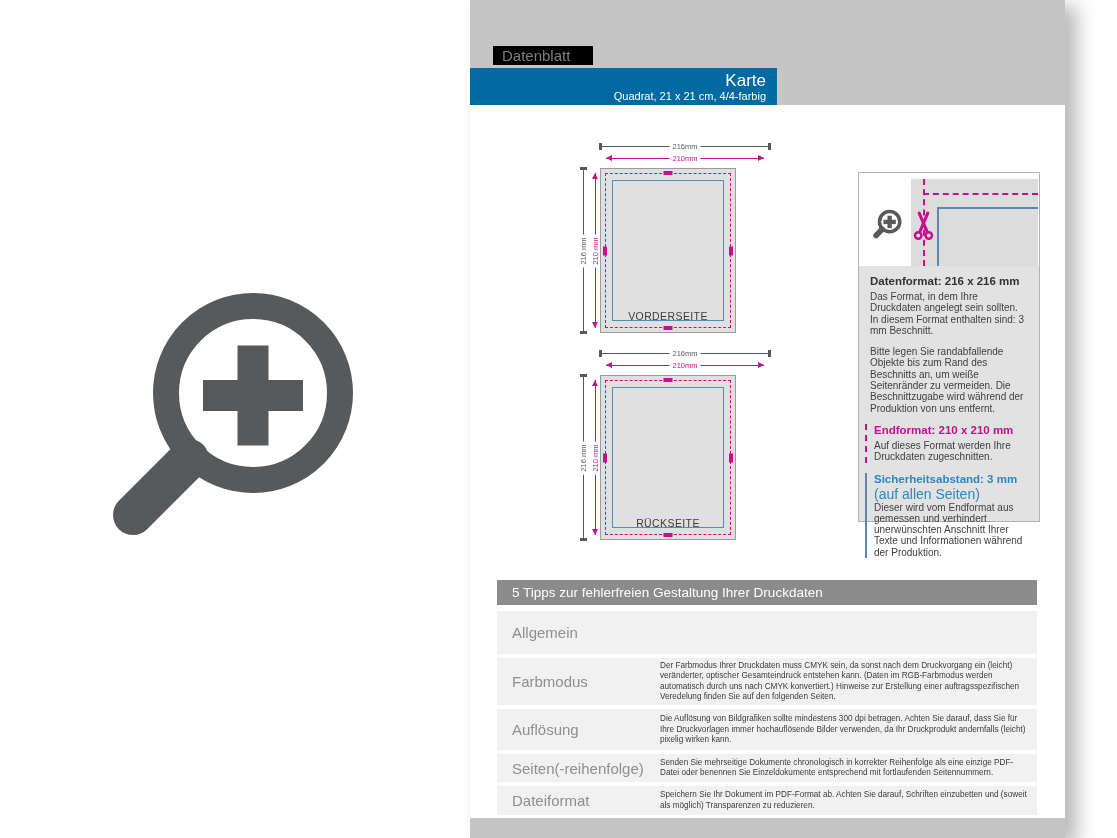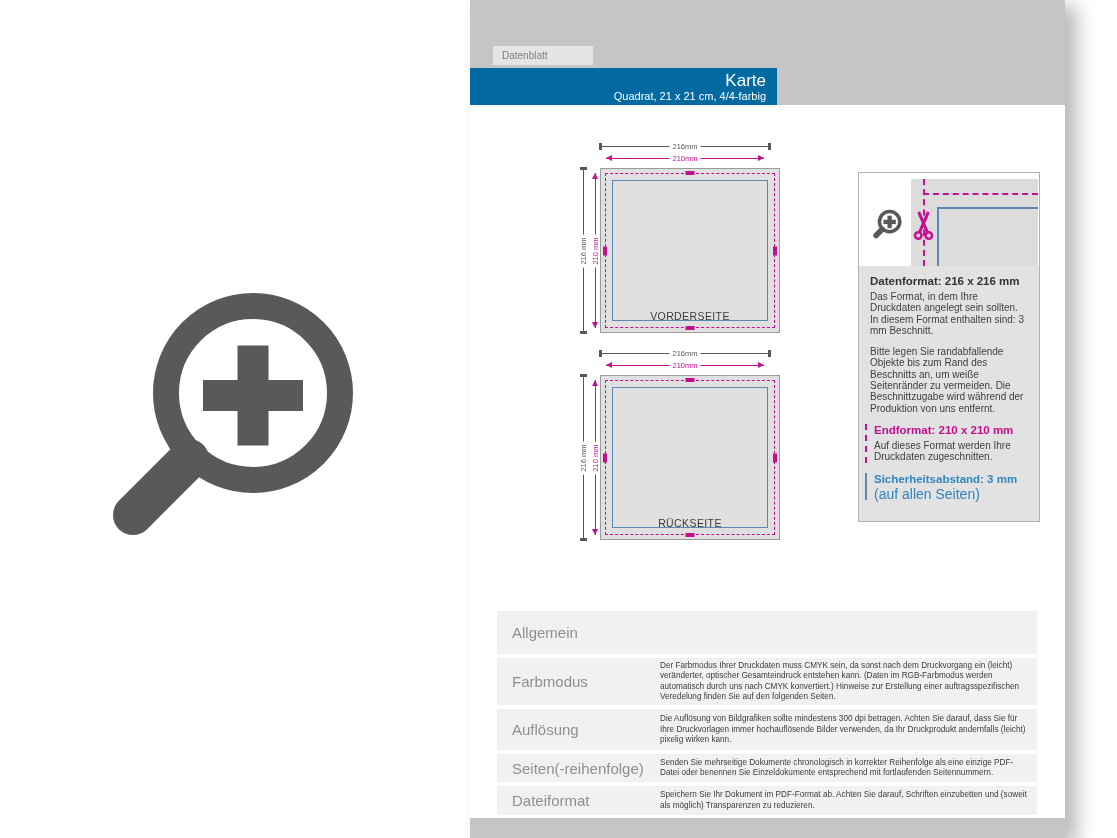--- a/index.html
+++ b/index.html
@@ -9,32 +9,32 @@
 
   
   .big-zoom { position:absolute; left:103px; top:285px; width:255px; height:265px; cursor:pointer; }
 
   
   .page { position:absolute; left:470px; top:0; width:595px; height:838px; background:#fff;
           box-shadow:12px 6px 18px rgba(0,0,0,0.28); }
   .band-top    { position:absolute; left:0; top:0;    width:100%; height:105px; background:#c5c5c6; }
   .band-bottom { position:absolute; left:0; top:818px; width:100%; height:20px;  background:#c5c5c6; }
 
-  .tab-datenblatt { position:absolute; left:23px; top:46px; width:100px; height:19px; background:#e5e5e5;
-                    color:#7e7e7e; font-size:10px; line-height:19px; padding-left:9px; }
+  .tab-datenblatt { position:absolute; left:23px; top:46px; width:100px; height:19px; background:#000000;
+                    color:#7e7e7e; font-size:15px; line-height:19px; padding-left:9px; }
   .karte-bar { position:absolute; left:0; top:68px; width:307px; height:37px; background:#0369a1;
                color:#fff; text-align:right; padding:3px 11px 0 0; }
   .karte-title { font-size:17px; line-height:19px; }
   .karte-sub   { font-size:11px; line-height:13px; }
 
   
   .diag { position:absolute; left:108px; width:195px; height:200px; }
   .diag.front { top:140px; } .diag.back { top:347px; }
 
-  .card-square { position:absolute; left:22px; top:28px; width:180px; height:165px;
+  .card-square { position:absolute; left:22px; top:28px; width:136px; height:165px;
                  background:#e0e0e1; border:1px solid #9b9b9b; }
   .trim { position:absolute; left:4px; top:4px; right:4px; bottom:4px; border:1px dashed #c4108e; }
   .safe { position:absolute; left:11px; top:11px; right:11px; bottom:11px; border:1px solid #5b89b4; }
   .side-label { position:absolute; left:0; right:0; bottom:10px; text-align:center;
                 font-size:10.5px; letter-spacing:0.4px; color:#3b3b3b; }
   .tick { position:absolute; background:#c4108e; }
   .tick-t { left:50%; top:2px;    width:9px; height:4px; transform:translateX(-50%); }
   .tick-b { left:50%; bottom:2px; width:9px; height:4px; transform:translateX(-50%); }
   .tick-l { top:50%; left:2px;  width:4px; height:9px; transform:translateY(-50%); }
   .tick-r { top:50%; right:2px; width:4px; height:9px; transform:translateY(-50%); }
@@ -214,24 +214,26 @@
         <h4>Datenformat: 216 x 216 mm</h4>
         <p>Das Format, in dem Ihre Druckdaten angelegt sein sollten. In diesem Format enthalten sind: 3 mm Beschnitt.</p>
         <p>Bitte legen Sie randabfallende Objekte bis zum Rand des Beschnitts an, um weiße Seitenränder zu vermeiden. Die Beschnittzugabe wird während der Produktion von uns entfernt.</p>
         <div class="blk-end">
           <h4 class="h-mag">Endformat: 210 x 210 mm</h4>
           <p>Auf dieses Format werden Ihre Druckdaten zugeschnitten.</p>
         </div>
         <div class="blk-safe">
           <h4 class="h-blue">Sicherheitsabstand: 3 mm</h4>
           <div class="sub-blue">(auf allen Seiten)</div>
+          <p>Dieser wird vom Endformat aus gemessen und verhindert unerwünschten Anschnitt Ihrer Texte und Informationen während der Produktion.</p>
         </div>
       </div>
     </div>
 
+    <div class="tips-header">5 Tipps zur fehlerfreien Gestaltung Ihrer Druckdaten</div>
     <div class="tips-rows">
       <div class="tip-row" style="min-height:43px;">
         <div class="tip-label">Allgemein</div>
       </div>
       <div class="tip-row" style="min-height:46px;">
         <div class="tip-label">Farbmodus</div>
         <div class="tip-text">Der Farbmodus Ihrer Druckdaten muss CMYK sein, da sonst nach dem Druckvorgang ein (leicht) veränderter, optischer Gesamteindruck entstehen kann. (Daten im RGB-Farbmodus werden automatisch durch uns nach CMYK konvertiert.) Hinweise zur Erstellung einer auftragsspezifischen Veredelung finden Sie auf den folgenden Seiten.</div>
       </div>
       <div class="tip-row" style="min-height:41px;">
         <div class="tip-label">Auflösung</div>

